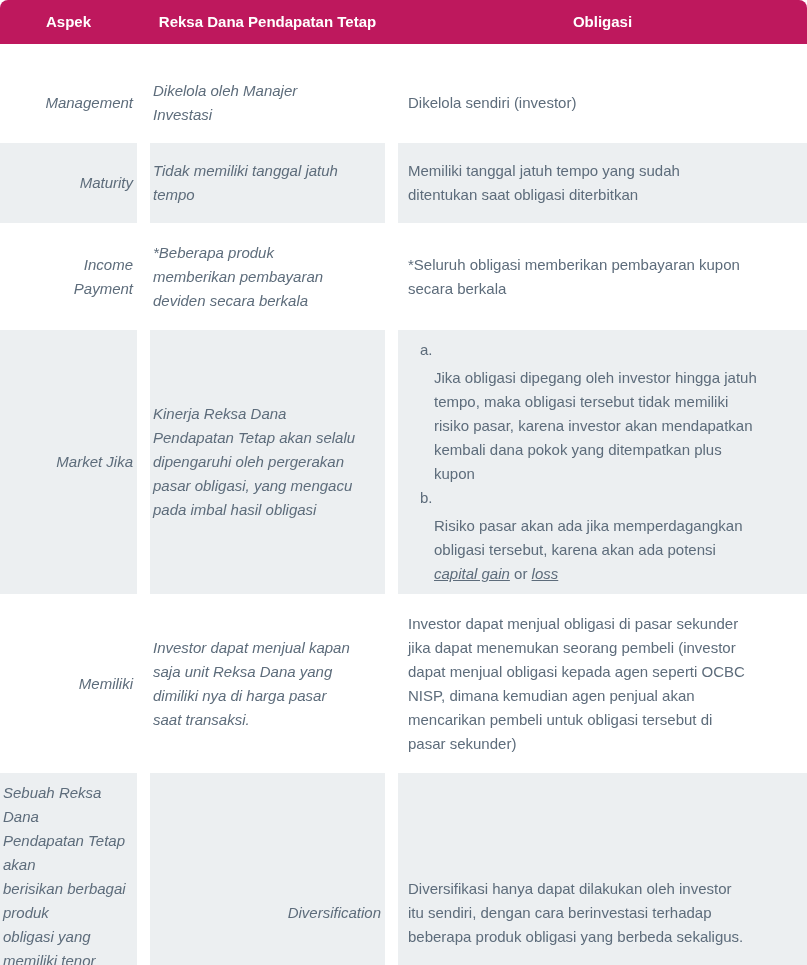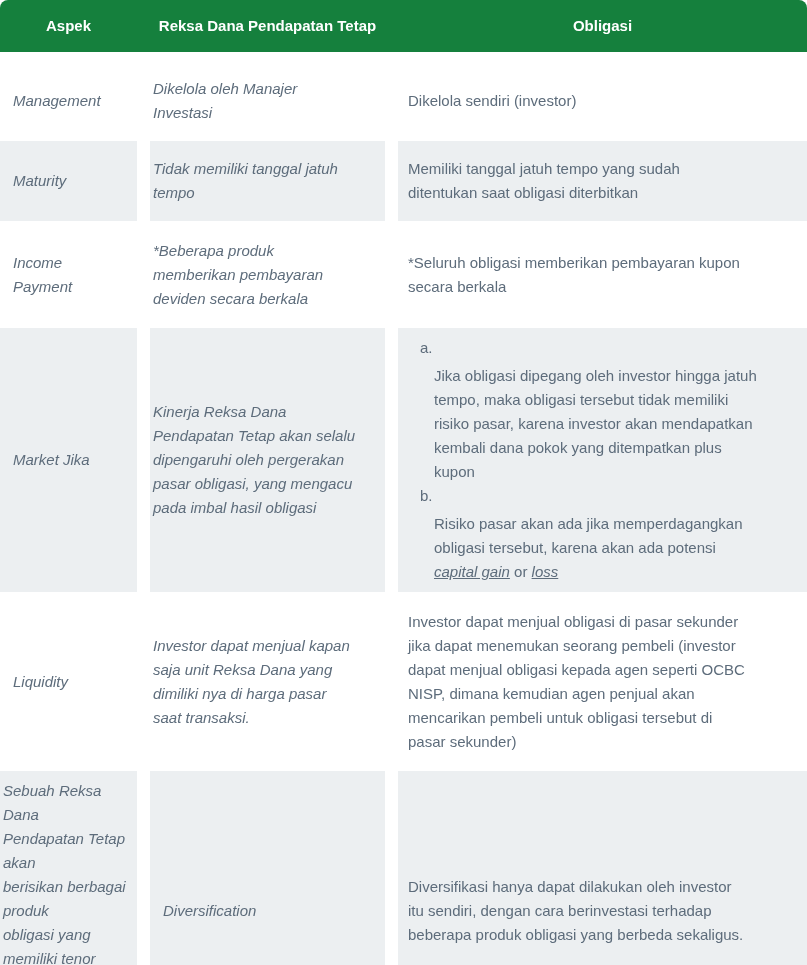--- a/index.html
+++ b/index.html
@@ -7,34 +7,34 @@
   body {
     width: 807px; height: 965px; overflow: hidden;
     font-family: "Liberation Sans", "DejaVu Sans", sans-serif;
     font-size: 15px; line-height: 24px; color: #5d6c7b;
   }
   .table { width: 807px; }
 
   
   .thead {
     display: grid; grid-template-columns: 137px 235px 1fr; column-gap: 13px;
-    background: #15803d; height: 52px; border-radius: 8px 8px 0 0;
-    margin-bottom: 16px; align-items: center;
+    background: #be185d; height: 44px; border-radius: 8px 8px 0 0;
+    margin-bottom: 26px; align-items: center;
   }
   .th {
     color: #ffffff; font-weight: bold; text-align: center; font-size: 15px;
   }
 
   
   .tr {
     display: grid; grid-template-columns: 137px 235px 1fr; column-gap: 13px;
     margin-bottom: 8px;
   }
   .cell { display: flex; flex-direction: column; justify-content: center; }
-  .c1 { padding: 8px 4px 8px 13px; font-style: italic; }
+  .c1 { padding: 8px 4px 8px 13px; font-style: italic; text-align: right; }
   .c2 { padding: 8px 2px 8px 3px; font-style: italic; }
   .c3 { padding: 8px 16px 8px 10px; }
   .pre { white-space: pre-line; }
 
   .bg-gray .cell, .cell.gray { background: #eceff1; }
 
   .r-management     { min-height: 65px; }
   .r-maturity       { min-height: 80px; }
   .r-income         { min-height: 91px; }
   .r-market-risk    { min-height: 208px; }
@@ -106,21 +106,21 @@
           <span class="marker">b.</span>
           <span class="li-text"><span>Risiko pasar akan ada jika memperdagangkan
 obligasi tersebut, karena akan ada potensi
 </span><em>capital gain</em><span> or </span><em>loss</em></span>
         </div>
       </div>
     </div>
   </div>
 
   <div class="tr r-liquidity">
-    <div class="cell c1 pre">Liquidity</div>
+    <div class="cell c1 pre">Memiliki</div>
     <div class="cell c2 pre">Investor dapat menjual kapan
 saja unit Reksa Dana yang
 dimiliki nya di harga pasar
 saat transaksi.</div>
     <div class="cell c3 pre">Investor dapat menjual obligasi di pasar sekunder
 jika dapat menemukan seorang pembeli (investor
 dapat menjual obligasi kepada agen seperti OCBC
 NISP, dimana kemudian agen penjual akan
 mencarikan pembeli untuk obligasi tersebut di
 pasar sekunder)</div>

